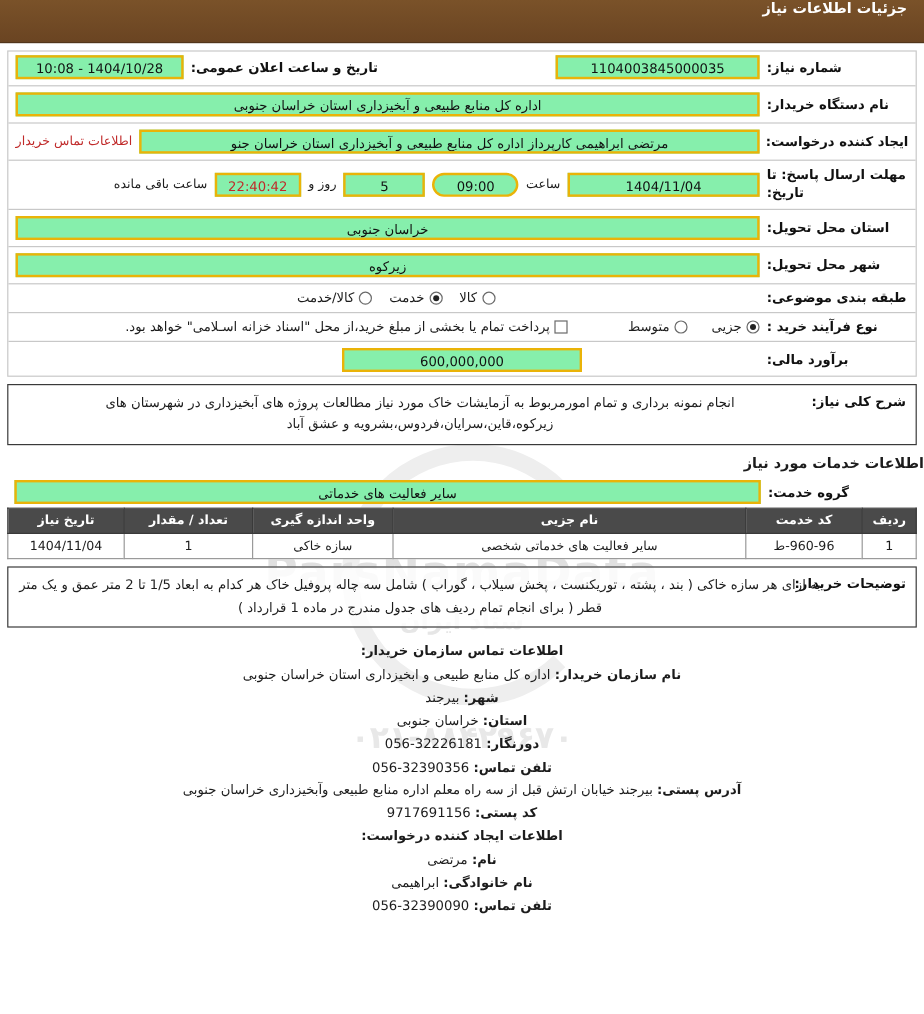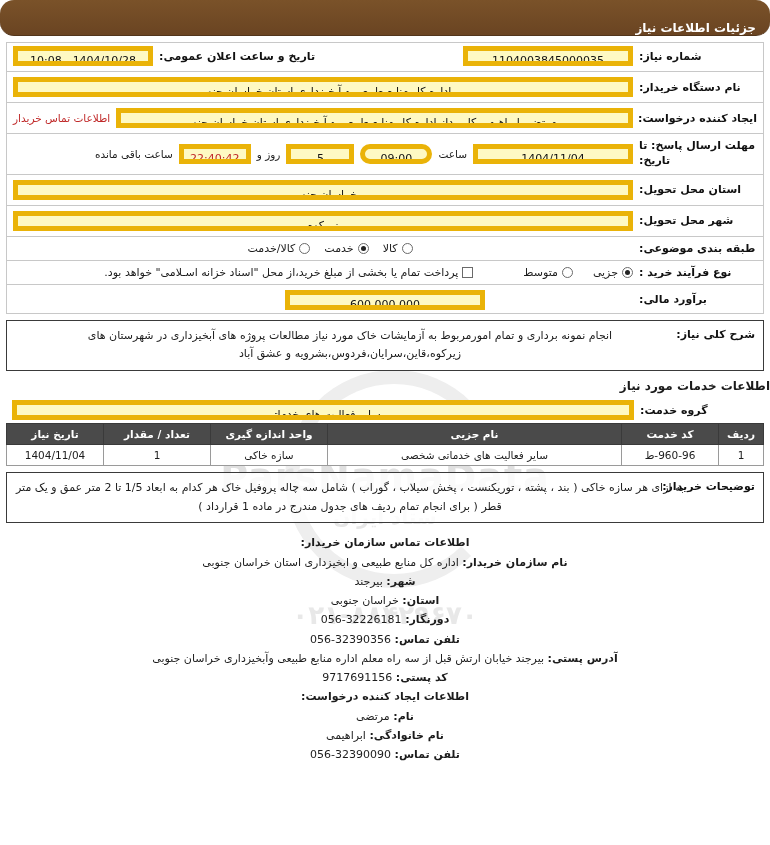--- a/index.html
+++ b/index.html
@@ -40,24 +40,23 @@
     border-color:#eeeeee transparent #eeeeee #eeeeee;
   }
   .page{position:relative;z-index:2;}
 
   
   .titlebar{
     height:36px;
     background:#6e4a26;
     background:linear-gradient(#7a5229,#6a4422);
     border-bottom:1px solid #52351b;
-    display:flex;align-items:flex-end;
+    display:flex;align-items:flex-start;
     box-sizing:border-box;
     padding:0 14px;
-    border-radius:14px;
   }
   .titlebar .title{
     color:#ffffff;
     font-size:12px;
     font-weight:bold;
   }
 
   .frame{
     margin:6px 6px 0 6px;
     border:1px solid #c8c8c8;
@@ -72,32 +71,31 @@
   }
   .lbl{
     text-align:left;
     font-weight:bold;
     font-size:11px;
     white-space:nowrap;
     color:#111;
   }
   .w-lbl{width:118px;}
   .fld{
-    border:5px solid #eab308;
-    background:#fef9c3;
+    border:2px solid #eab308;
+    background:#86efac;
     height:20px;
     line-height:20px;
     padding:0 6px;
     box-sizing:border-box;
     font-size:11px;
     text-align:center;
     color:#111;
     overflow:hidden;
     white-space:nowrap;
-    text-decoration:underline;
   }
   .fld.right{}
   .link{color:#c02a2a;text-decoration:none;font-size:10.5px;}
   .grow{flex:1;}
 
   
   .radio{
     width:11px;height:11px;border-radius:50%;
     border:1px solid #6a6a6a;background:#fff;
     display:inline-block;vertical-align:middle;

